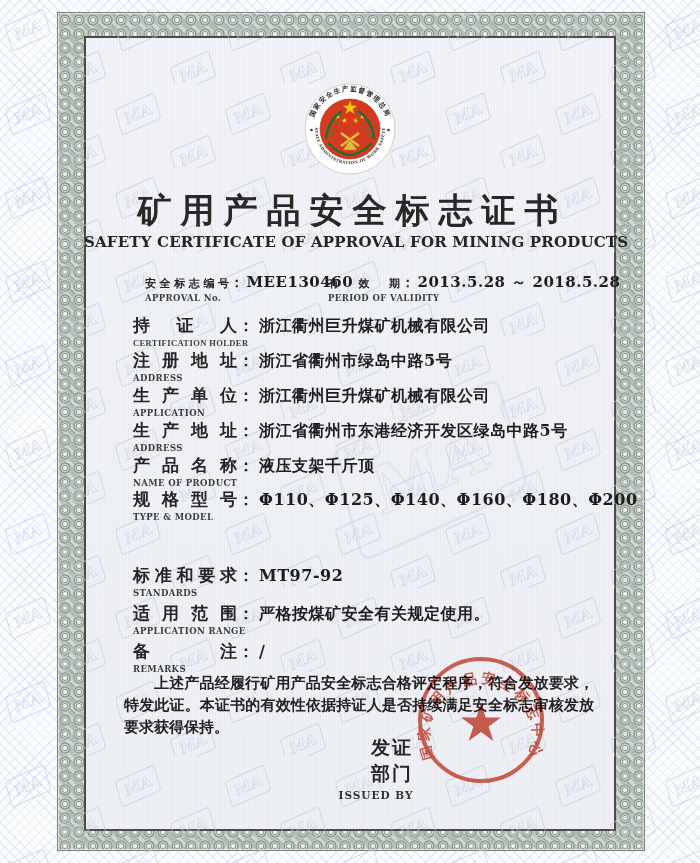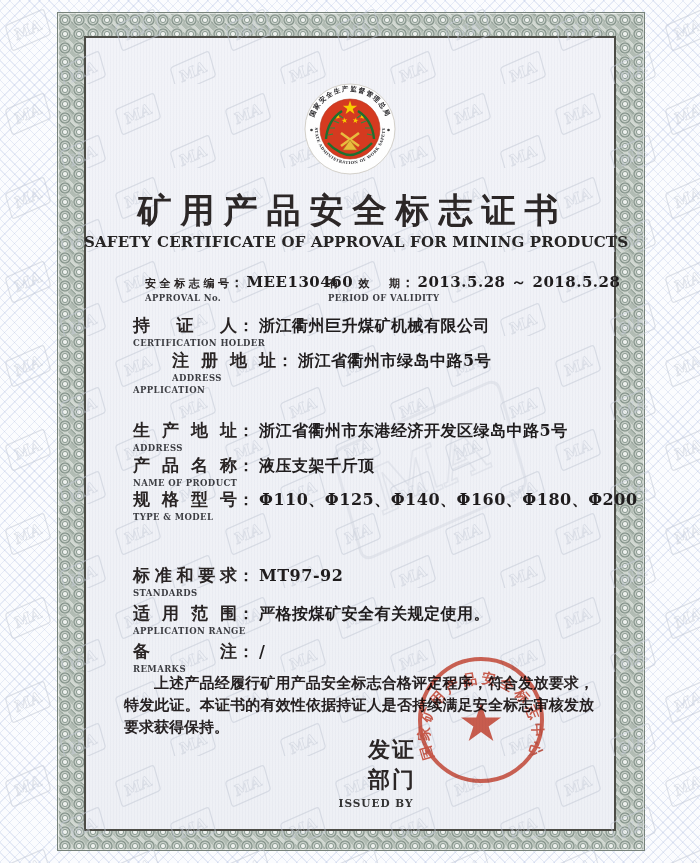--- a/index.html
+++ b/index.html
@@ -55,36 +55,36 @@
   .fvalue{ font-size:16px; font-weight:600; color:#1f1c1d; letter-spacing:.5px; }
   .flabel-en{ font-size:8.5px; letter-spacing:.4px; color:#3c3d42; margin-top:1px; font-weight:bold; }
   .row-approval .flabel{ width:84px; font-size:11px; }
   .row-approval .fcolon{ font-size:13.5px; margin:0 3px 0 1px; }
   .row-approval .fvalue{ font-size:15px; }
   .col-approval{ position:absolute; left:61px; top:236px; }
   .col-validity{ position:absolute; left:244px; top:236px; }
   .col-validity .flabel{ width:72px; }
   .fields{ position:absolute; left:49px; top:0; }
   .field{ position:absolute; left:0; white-space:nowrap; }
-  .field:nth-child(1){ top:278px; }
-  .field:nth-child(2){ top:313px;margin-left:39px; }
+  .field:nth-child(1){ top:278px;font-family:Liberation Serif, serif; }
+  .field:nth-child(2){ top:313px; }
   .field:nth-child(3){ top:348px; }
   .field:nth-child(4){ top:383px; }
   .field:nth-child(5){ top:418px; }
   .field:nth-child(6){ top:452px; }
   .field:nth-child(7){ top:528px; }
   .field:nth-child(8){ top:566px; }
   .field:nth-child(9){ top:604px; }
   .declaration{
     position:absolute; left:40px; top:636px; width:470px;
     font-size:15px; line-height:22px; font-weight:600; color:#262122;
     text-indent:2em; text-align:justify;
   }
   .issuer{ position:absolute; left:250px; top:699px; width:84px; text-align:center; }
-  .issuer-cn{ font-size:22px; font-weight:bold; color:#2a2525; letter-spacing:2px;margin-left:32px; }
+  .issuer-cn{ font-size:19px; font-weight:bold; color:#2a2525; letter-spacing:2px;margin-left:32px; }
   .issuer-en{ font-size:10.5px; font-weight:bold; color:#333; letter-spacing:1px; margin-top:2px; }
   .issue-date{ position:absolute; left:322px; top:731px; font-size:16px; font-weight:600; color:#201d1e; letter-spacing:1px; }
   .seal{ position:absolute; left:322px; top:607px; width:150px; height:155px; mix-blend-mode:multiply; opacity:.9; }
 </style>
 </head>
 <body>
 
 <div class="page">
   <div class="band"></div>
   <div class="inner"></div>
@@ -173,20 +173,23 @@
       </div>
 
       <div class="field">
         <div class="cn-line">
           <span class="flabel">注册地址</span><span class="fcolon">：</span><span class="fvalue">浙江省衢州市绿岛中路5号</span>
         </div>
         <div class="flabel-en">ADDRESS</div>
       </div>
 
       <div class="field">
+        <div class="cn-line">
+          <span class="flabel">生产单位</span><span class="fcolon">：</span><span class="fvalue">浙江衢州巨升煤矿机械有限公司</span>
+        </div>
         <div class="flabel-en">APPLICATION</div>
       </div>
 
       <div class="field">
         <div class="cn-line">
           <span class="flabel">生产地址</span><span class="fcolon">：</span><span class="fvalue">浙江省衢州市东港经济开发区绿岛中路5号</span>
         </div>
         <div class="flabel-en">ADDRESS</div>
       </div>
 

